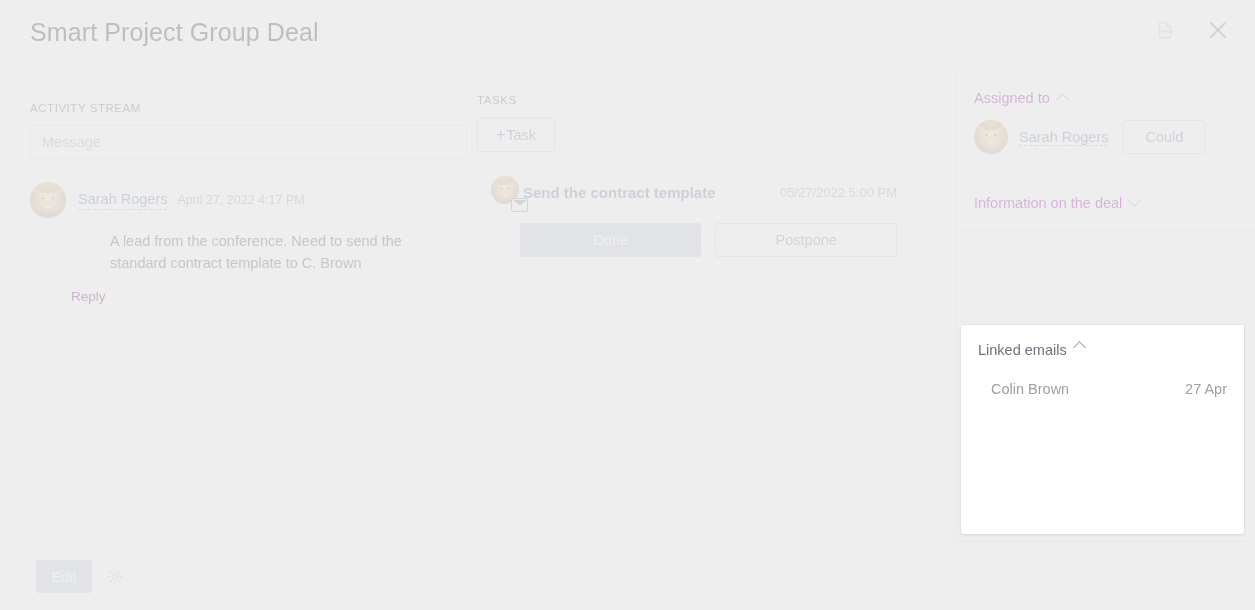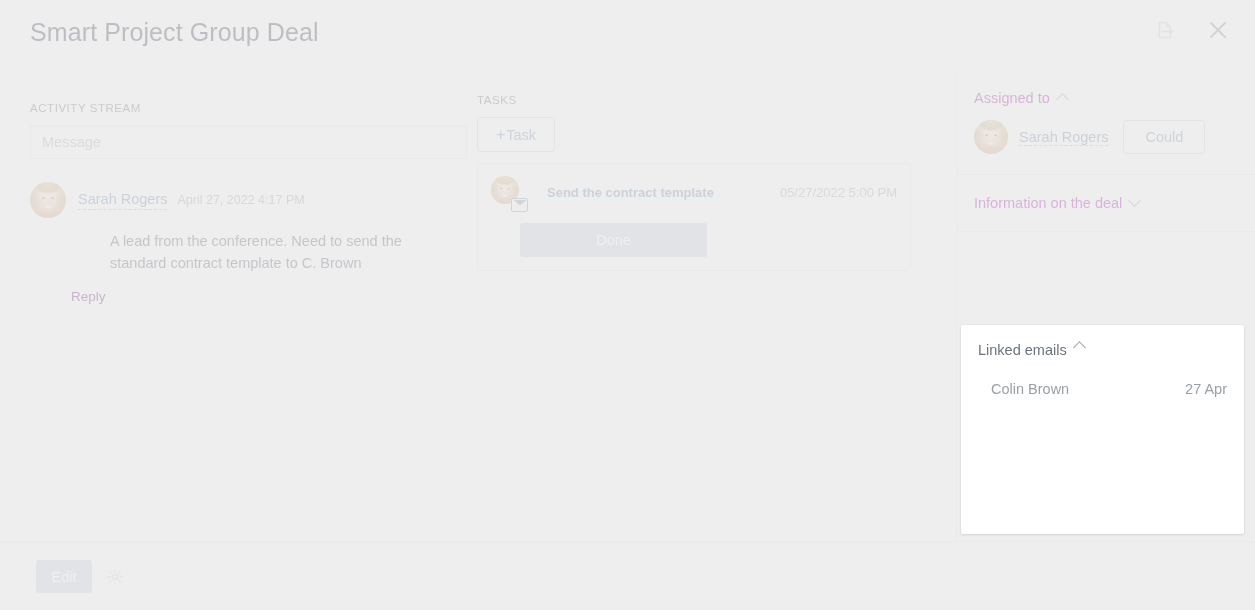--- a/index.html
+++ b/index.html
@@ -188,22 +188,22 @@
     position: absolute;
     left: 1px; top: 0.5px;
     width: 12px; height: 6px;
     border-left: 1.4px solid #8d949e;
     border-right: 1.4px solid #8d949e;
     transform: skewX(0deg);
     clip-path: polygon(0 0, 100% 0, 50% 100%);
     background: #8d949e;
   }
   .task-title {
-    margin-left: 24px;
-    font-size: 13px;
+    margin-left: 0;
+    font-size: 15px;
     font-weight: bold;
     color: #728ba6;
     cursor: pointer;
   }
   .task-date {
     margin-left: auto;
     font-size: 13px;
     color: #a2a7ae;
     white-space: nowrap;
   }
@@ -399,20 +399,21 @@
           <div class="task-row">
             <div class="task-avatar-wrap">
               <div class="avatar avatar-28"></div>
               <span class="envelope-badge"></span>
             </div>
             <span class="task-title">Send the contract template</span>
             <span class="task-date">05/27/2022 5:00 PM</span>
           </div>
           <div class="task-actions">
             <button class="btn-done">Done</button>
+            <button class="btn-postpone">Postpone</button>
           </div>
         </div>
       </div>
     </div>
 
     <div class="right-pane">
 
       <div class="side-section">
         <div class="side-head">
           <span>Assigned to</span>

